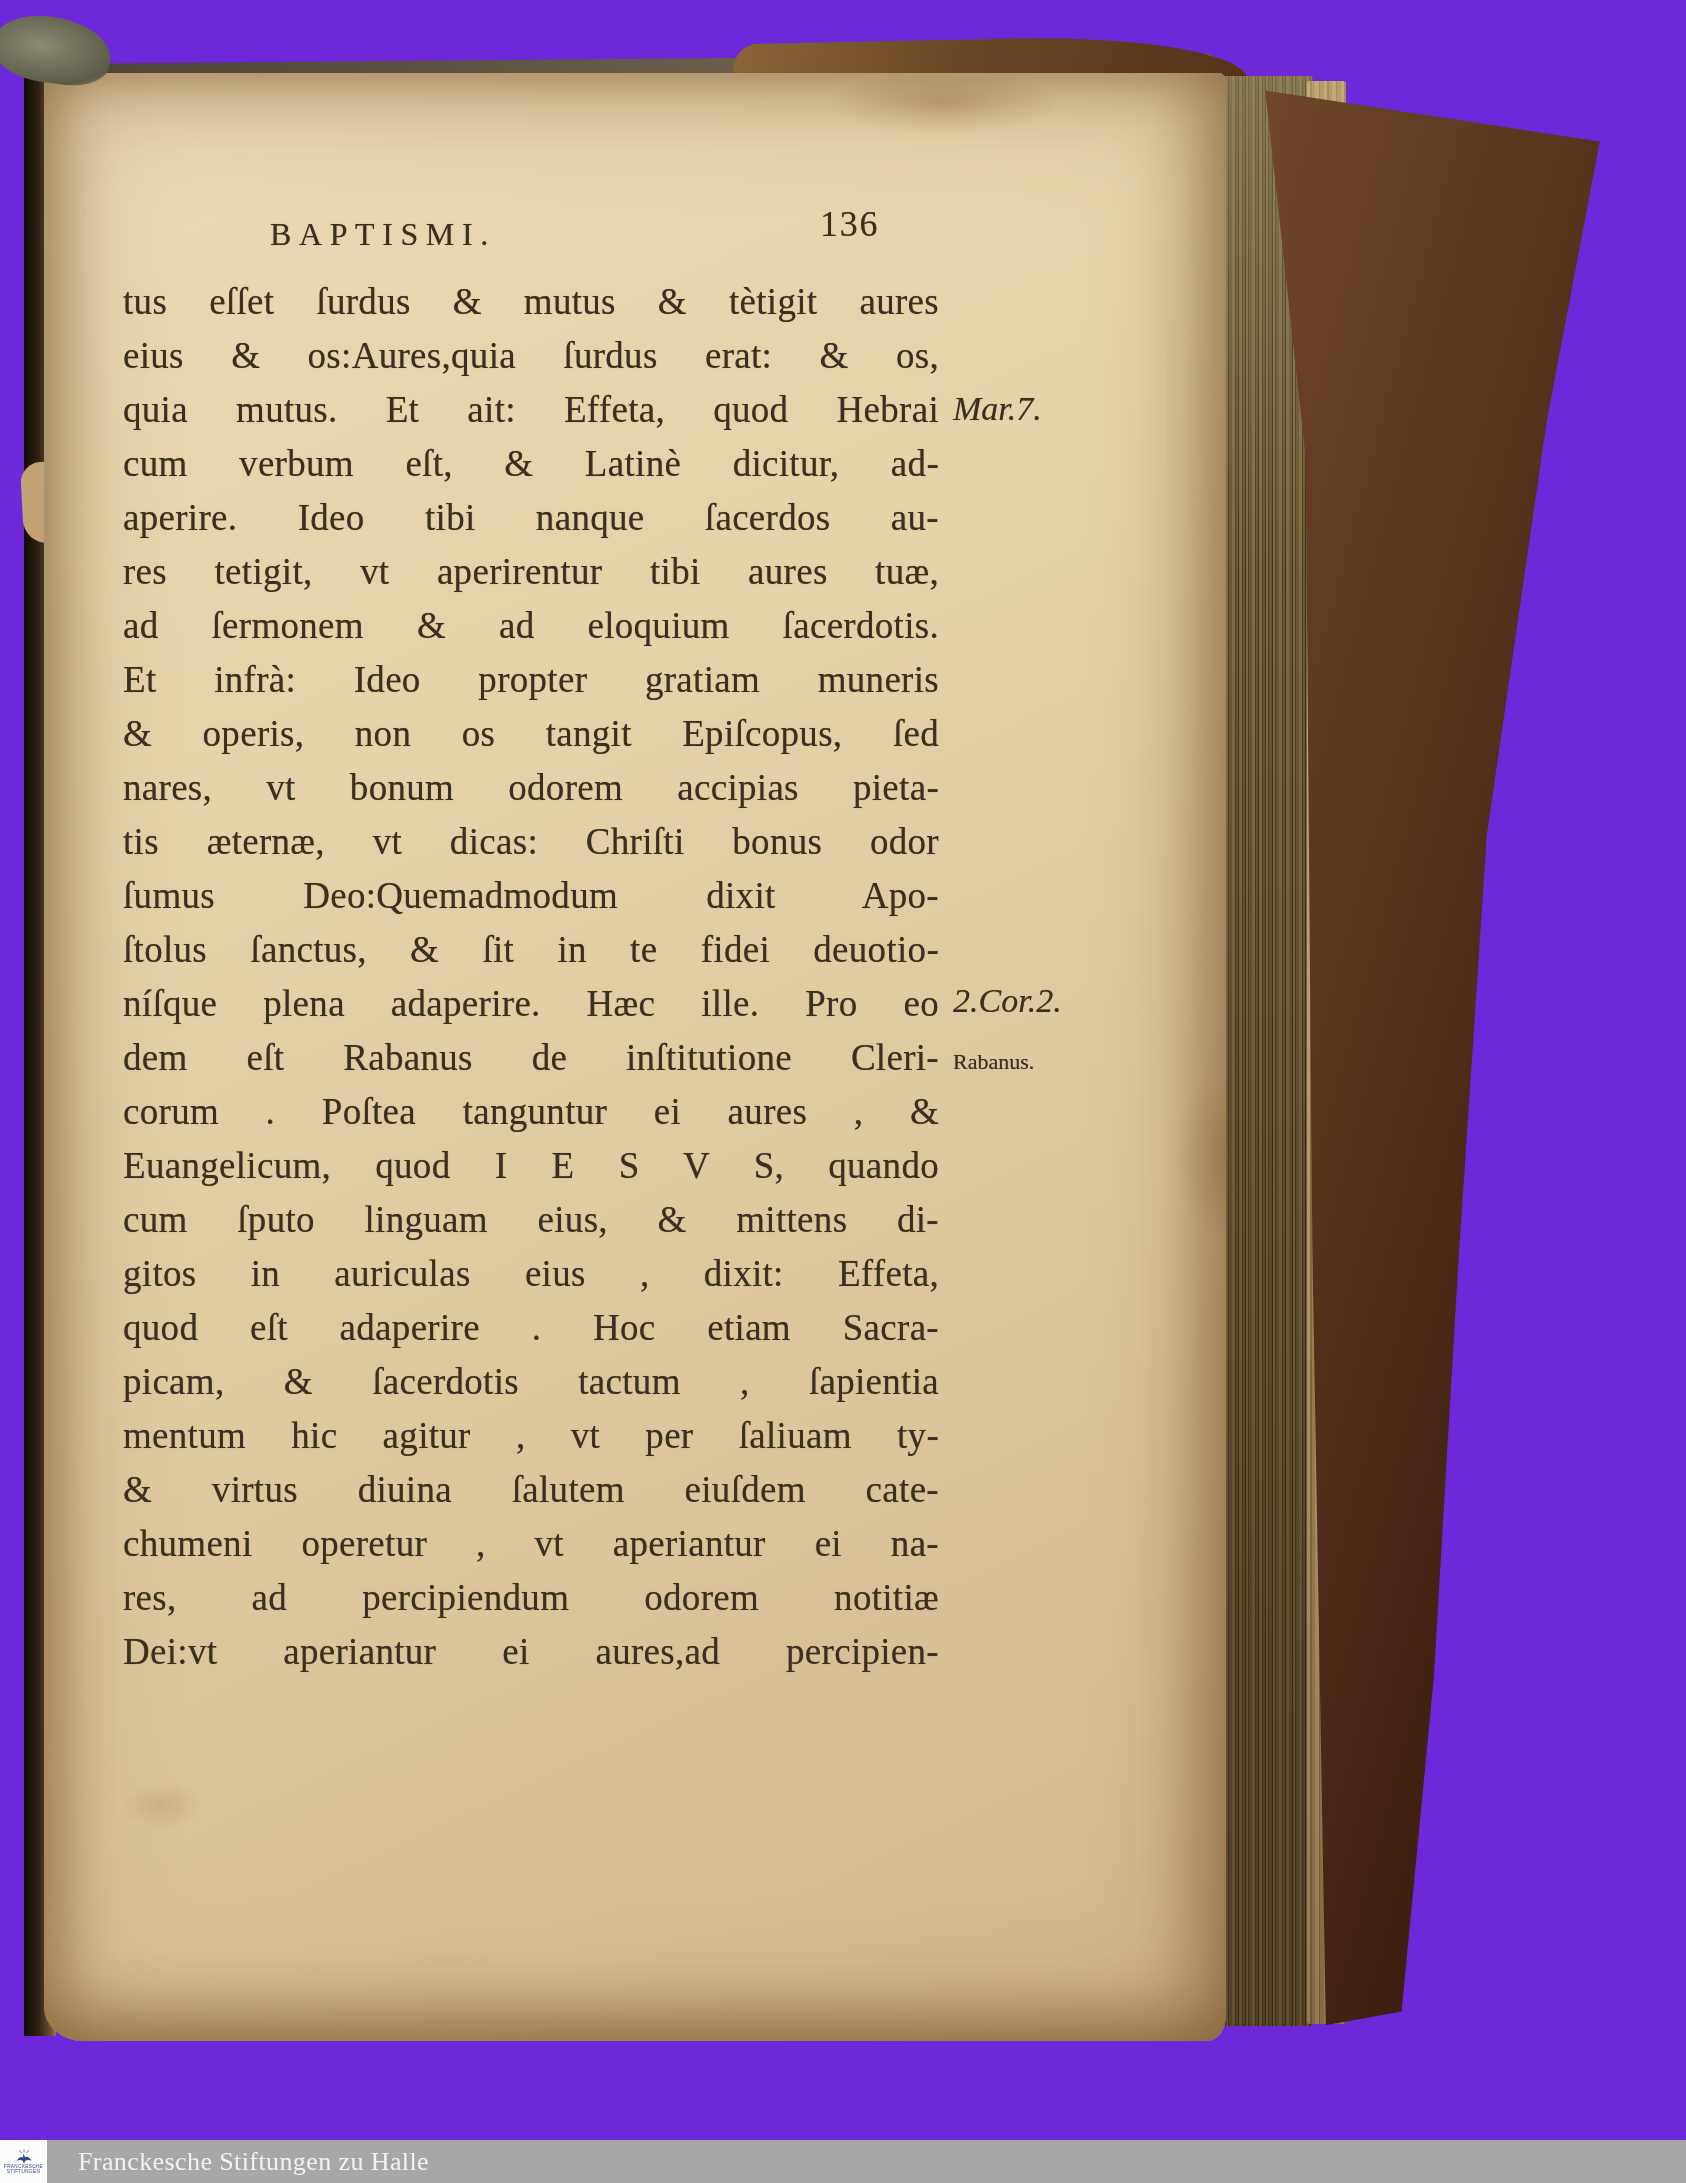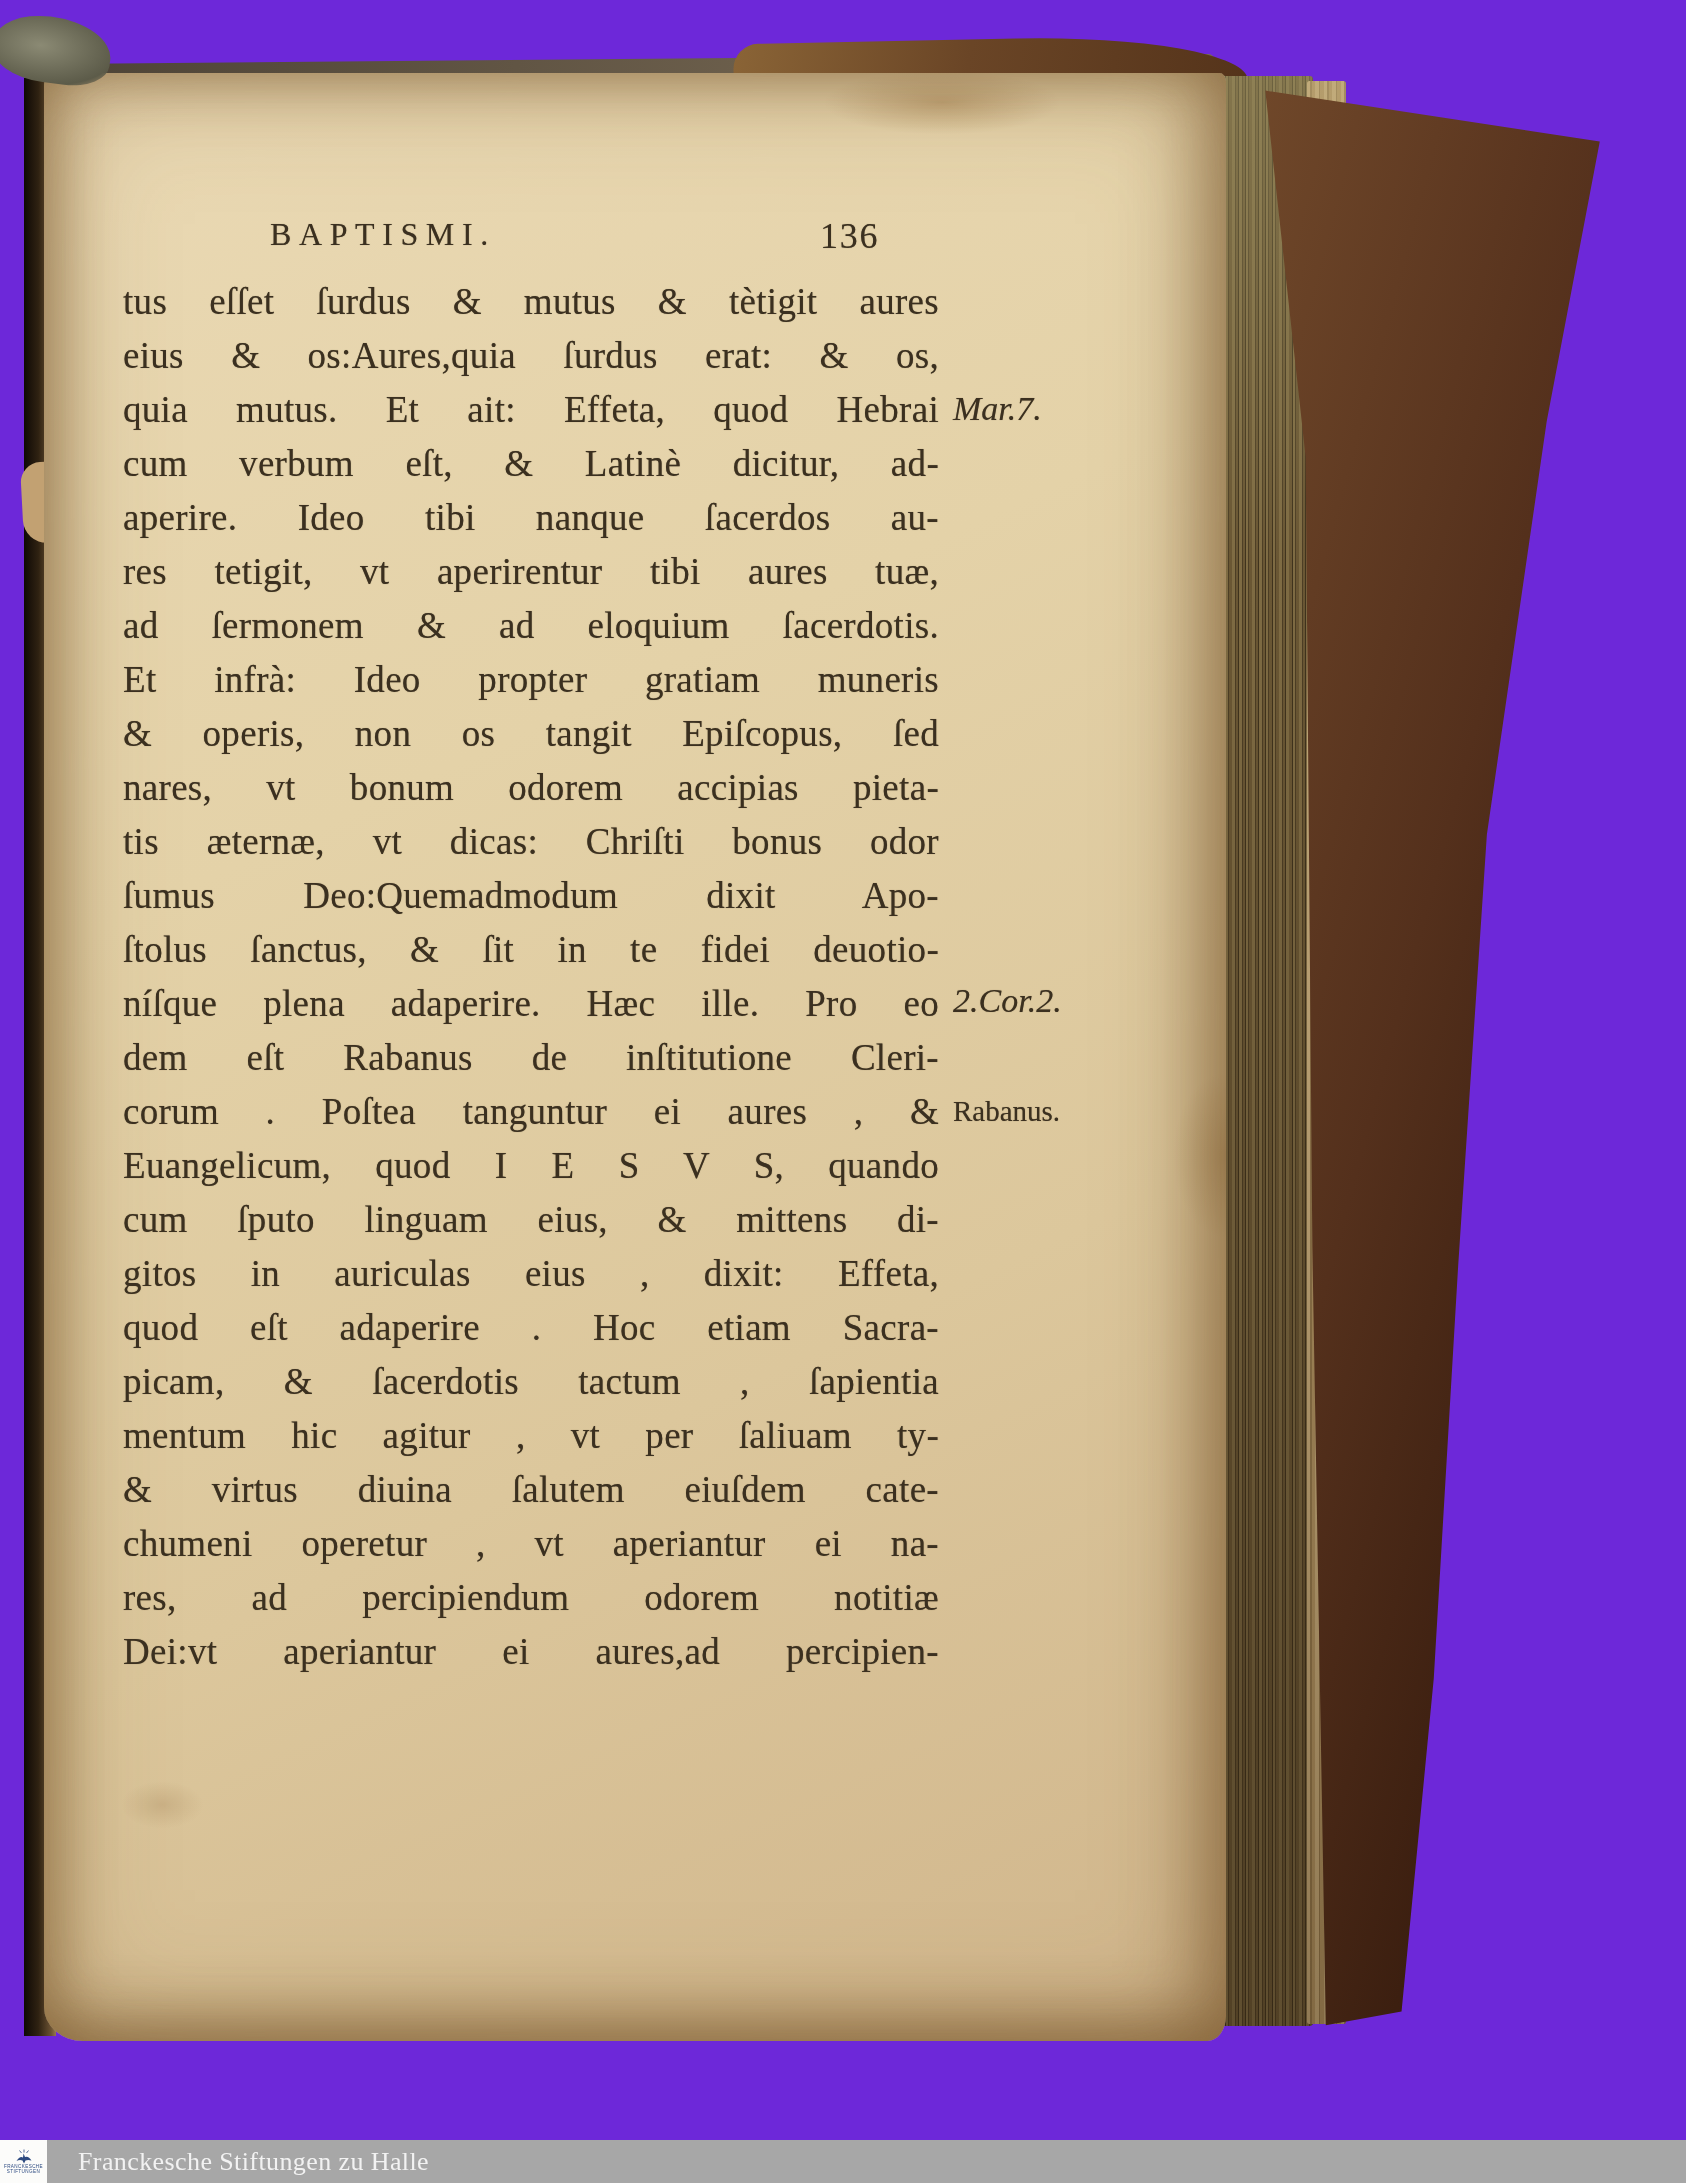--- a/index.html
+++ b/index.html
@@ -66,37 +66,37 @@
       inset 21px 0 51px rgba(120,85,40,.30),
       inset 0 -25px 59px rgba(110,75,35,.30);
   }
   
   .page *{color:#3b3020;}
   .running-head{
     position:absolute; left:226px; top:143px;
     font-size:32px; letter-spacing:7.6px; text-shadow:0 0 0.8px rgba(50,38,18,.55);
   }
   .page-number{
-    position:absolute; left:776px; top:142px;
+    position:absolute; left:776px; top:130px;
     font-size:36px; letter-spacing:1.7px; text-shadow:0 0 0.8px rgba(50,38,18,.55);
   }
   .text-block{
     position:absolute; left:79px; top:202px; width:816px;
     font-size:37px; line-height:54px; word-spacing:1.7px; letter-spacing:0.3px;
     text-shadow:0 0 0.8px rgba(50,38,18,.55);
   }
   .text-block .line{ text-align:justify; text-align-last:justify; white-space:nowrap; }
   .margin-note{
     position:absolute; left:909px; font-size:34px; white-space:nowrap;
     text-shadow:0 0 0.8px rgba(50,38,18,.55);
   }
   .margin-note.italic{ font-style:italic; }
   .note-0{ top:317px; }
   .note-1{ top:909px; }
-  .note-2{ top:1022px; font-size:29px; }
+  .note-2{ top:976px; font-size:22px; }
   
   .footer-bar{
     position:absolute; left:0; top:2140px; width:1687px; height:43px; z-index:9;
     background:#a7a7a7;
   }
   .footer-label{
     position:absolute; left:78px; top:2140px; z-index:10; height:33px; line-height:43px;
     color:#f2f2f2; font-size:26px; letter-spacing:0.4px;
     font-family:"Liberation Serif","DejaVu Serif",serif;
   }

